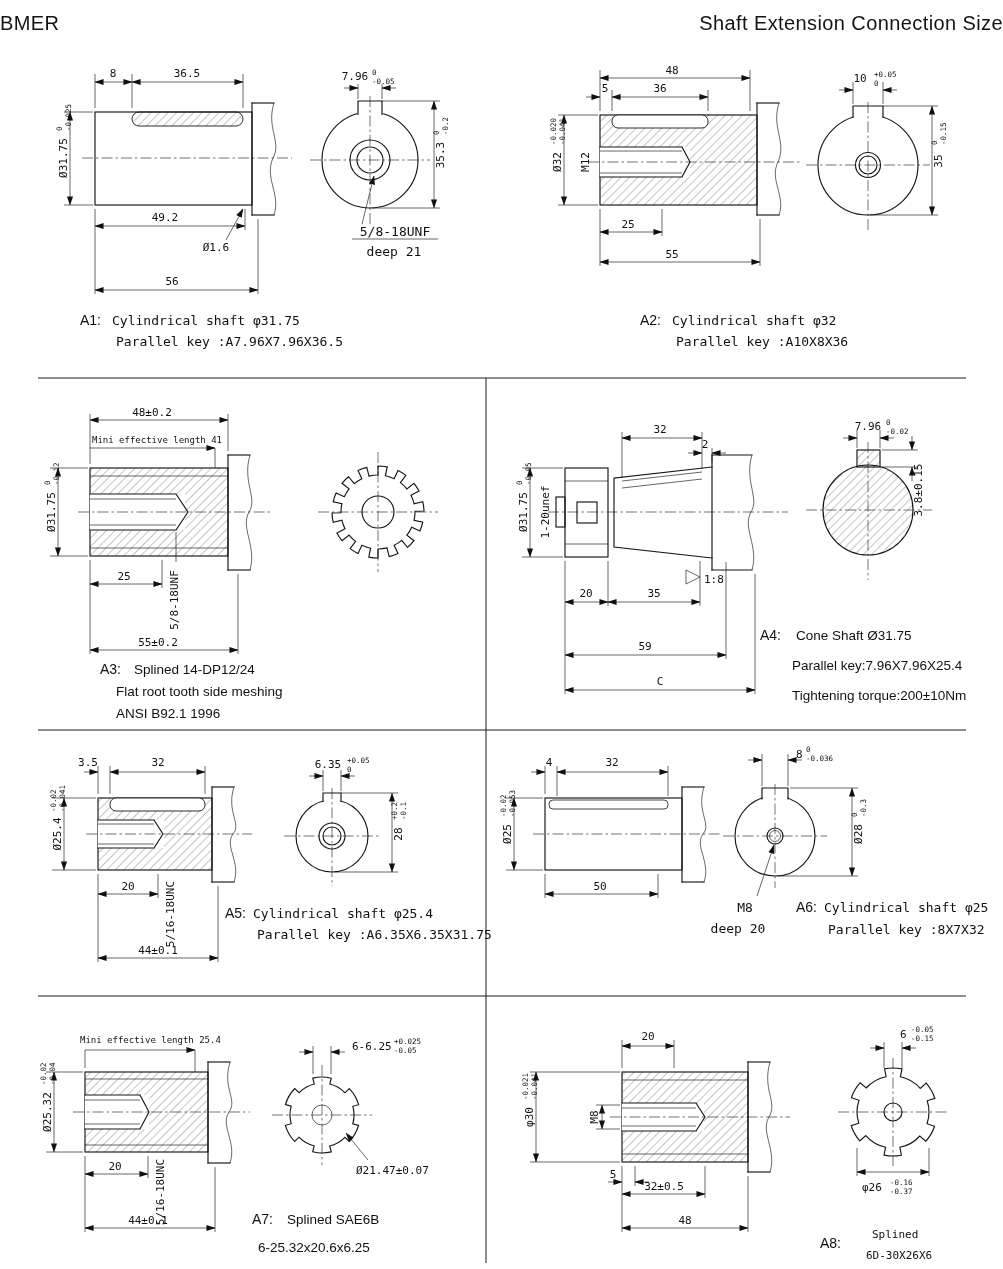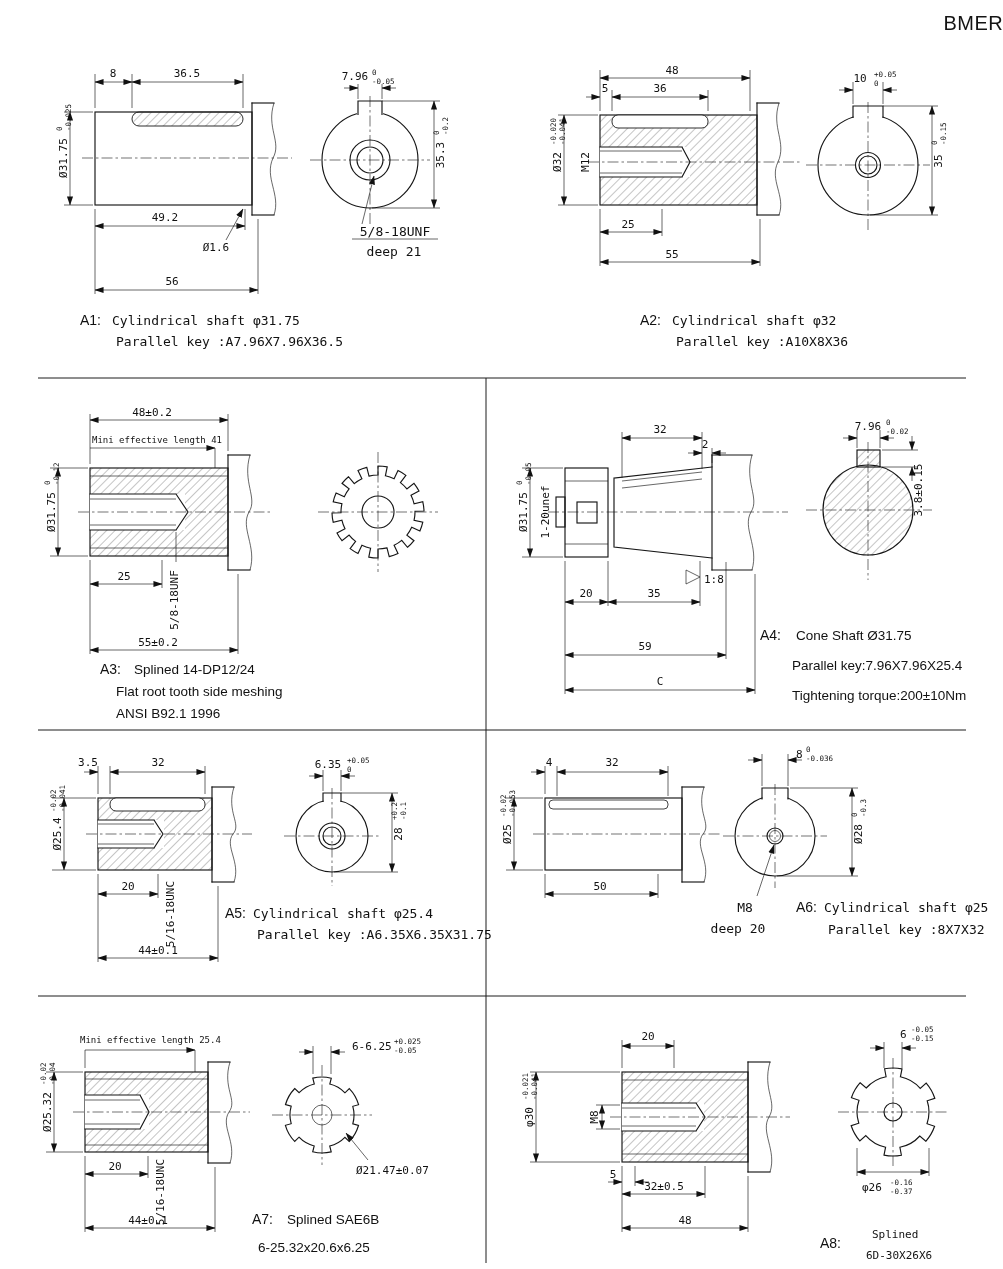--- a/index.html
+++ b/index.html
@@ -1,18 +1,18 @@
 <!DOCTYPE html>
 <html><head>
 <meta charset="utf-8">
 <style>
   html,body{margin:0;padding:0;background:#e8e8e8;}
   .page{position:relative;width:1003px;height:1269px;background:#fff;overflow:hidden;
         font-family:"Liberation Sans",sans-serif;}
-  .title{position:absolute;top:12px;left:0;width:100%;display:flex;justify-content:flex-end;
+  .title{position:absolute;top:12px;left:0;width:100%;display:flex;justify-content:space-between;
          gap:46px;font-size:20px;color:#141414;letter-spacing:.4px;}
   svg{position:absolute;left:0;top:0;}
   .ol{stroke:#161616;stroke-width:1.15;fill:none;stroke-linecap:square;}
   .tl{stroke:#161616;stroke-width:0.65;fill:none;}
   .cl{stroke:#161616;stroke-width:0.6;fill:none;stroke-dasharray:11 3 2.5 3;}
   .dv{stroke:#1c1c1c;stroke-width:1;}
   .hl{fill:url(#hatch);stroke:#161616;stroke-width:1.15;}
   .hk{fill:url(#hatch);stroke:#161616;stroke-width:0.9;}
   .kw{fill:#fff;stroke:#161616;stroke-width:0.9;}
   .kwl{fill:none;stroke:#161616;stroke-width:0.8;}
@@ -26,20 +26,21 @@
   .capl{font:13.5px "Liberation Sans",sans-serif;}
   .albl{font:14px "Liberation Sans",sans-serif;}
 </style>
 </head>
 <body>
 
 <div class="page">
 
   <div class="title">
     <span>BMER</span>
+    <span>Shaft Extension Connection Size</span>
   </div>
 
   <svg width="1003" height="1269" viewBox="0 0 1003 1269">
     <defs>
       <pattern id="hatch" patternUnits="userSpaceOnUse" width="6" height="6" patternTransform="rotate(45)">
         <line x1="0" y1="0" x2="0" y2="6" stroke="#3a3a3a" stroke-width="0.6"></line>
       </pattern>
       <marker id="ar" viewBox="0 0 10 10" refX="9.5" refY="5" markerWidth="9" markerHeight="9" orient="auto-start-reverse" markerUnits="userSpaceOnUse">
         <path d="M0 1.6 L10 5 L0 8.4 Z" fill="#111"></path>
       </marker>

